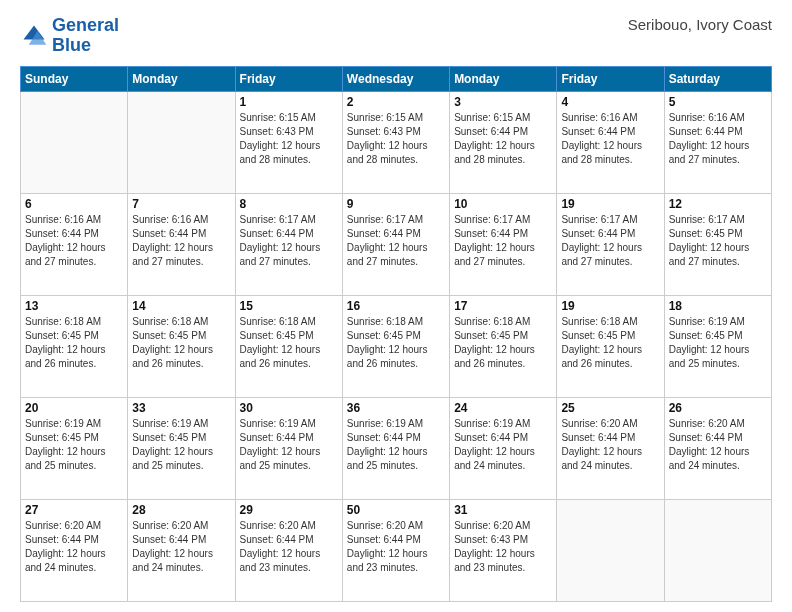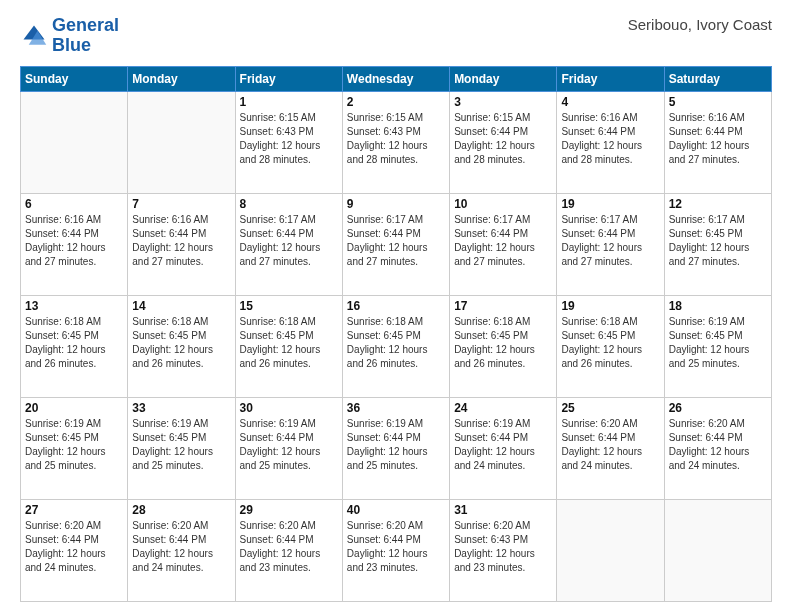--- a/index.html
+++ b/index.html
@@ -334,21 +334,21 @@
 and 24 minutes.</div>
           </td>
           <td>
             <div class="day-number">29</div>
             <div class="day-info" style="white-space: pre-line;">Sunrise: 6:20 AM
 Sunset: 6:44 PM
 Daylight: 12 hours
 and 23 minutes.</div>
           </td>
           <td>
-            <div class="day-number">40</div>
+            <div class="day-number">50</div>
             <div class="day-info" style="white-space: pre-line;">Sunrise: 6:20 AM
 Sunset: 6:44 PM
 Daylight: 12 hours
 and 23 minutes.</div>
           </td>
           <td>
             <div class="day-number">31</div>
             <div class="day-info" style="white-space: pre-line;">Sunrise: 6:20 AM
 Sunset: 6:43 PM
 Daylight: 12 hours

